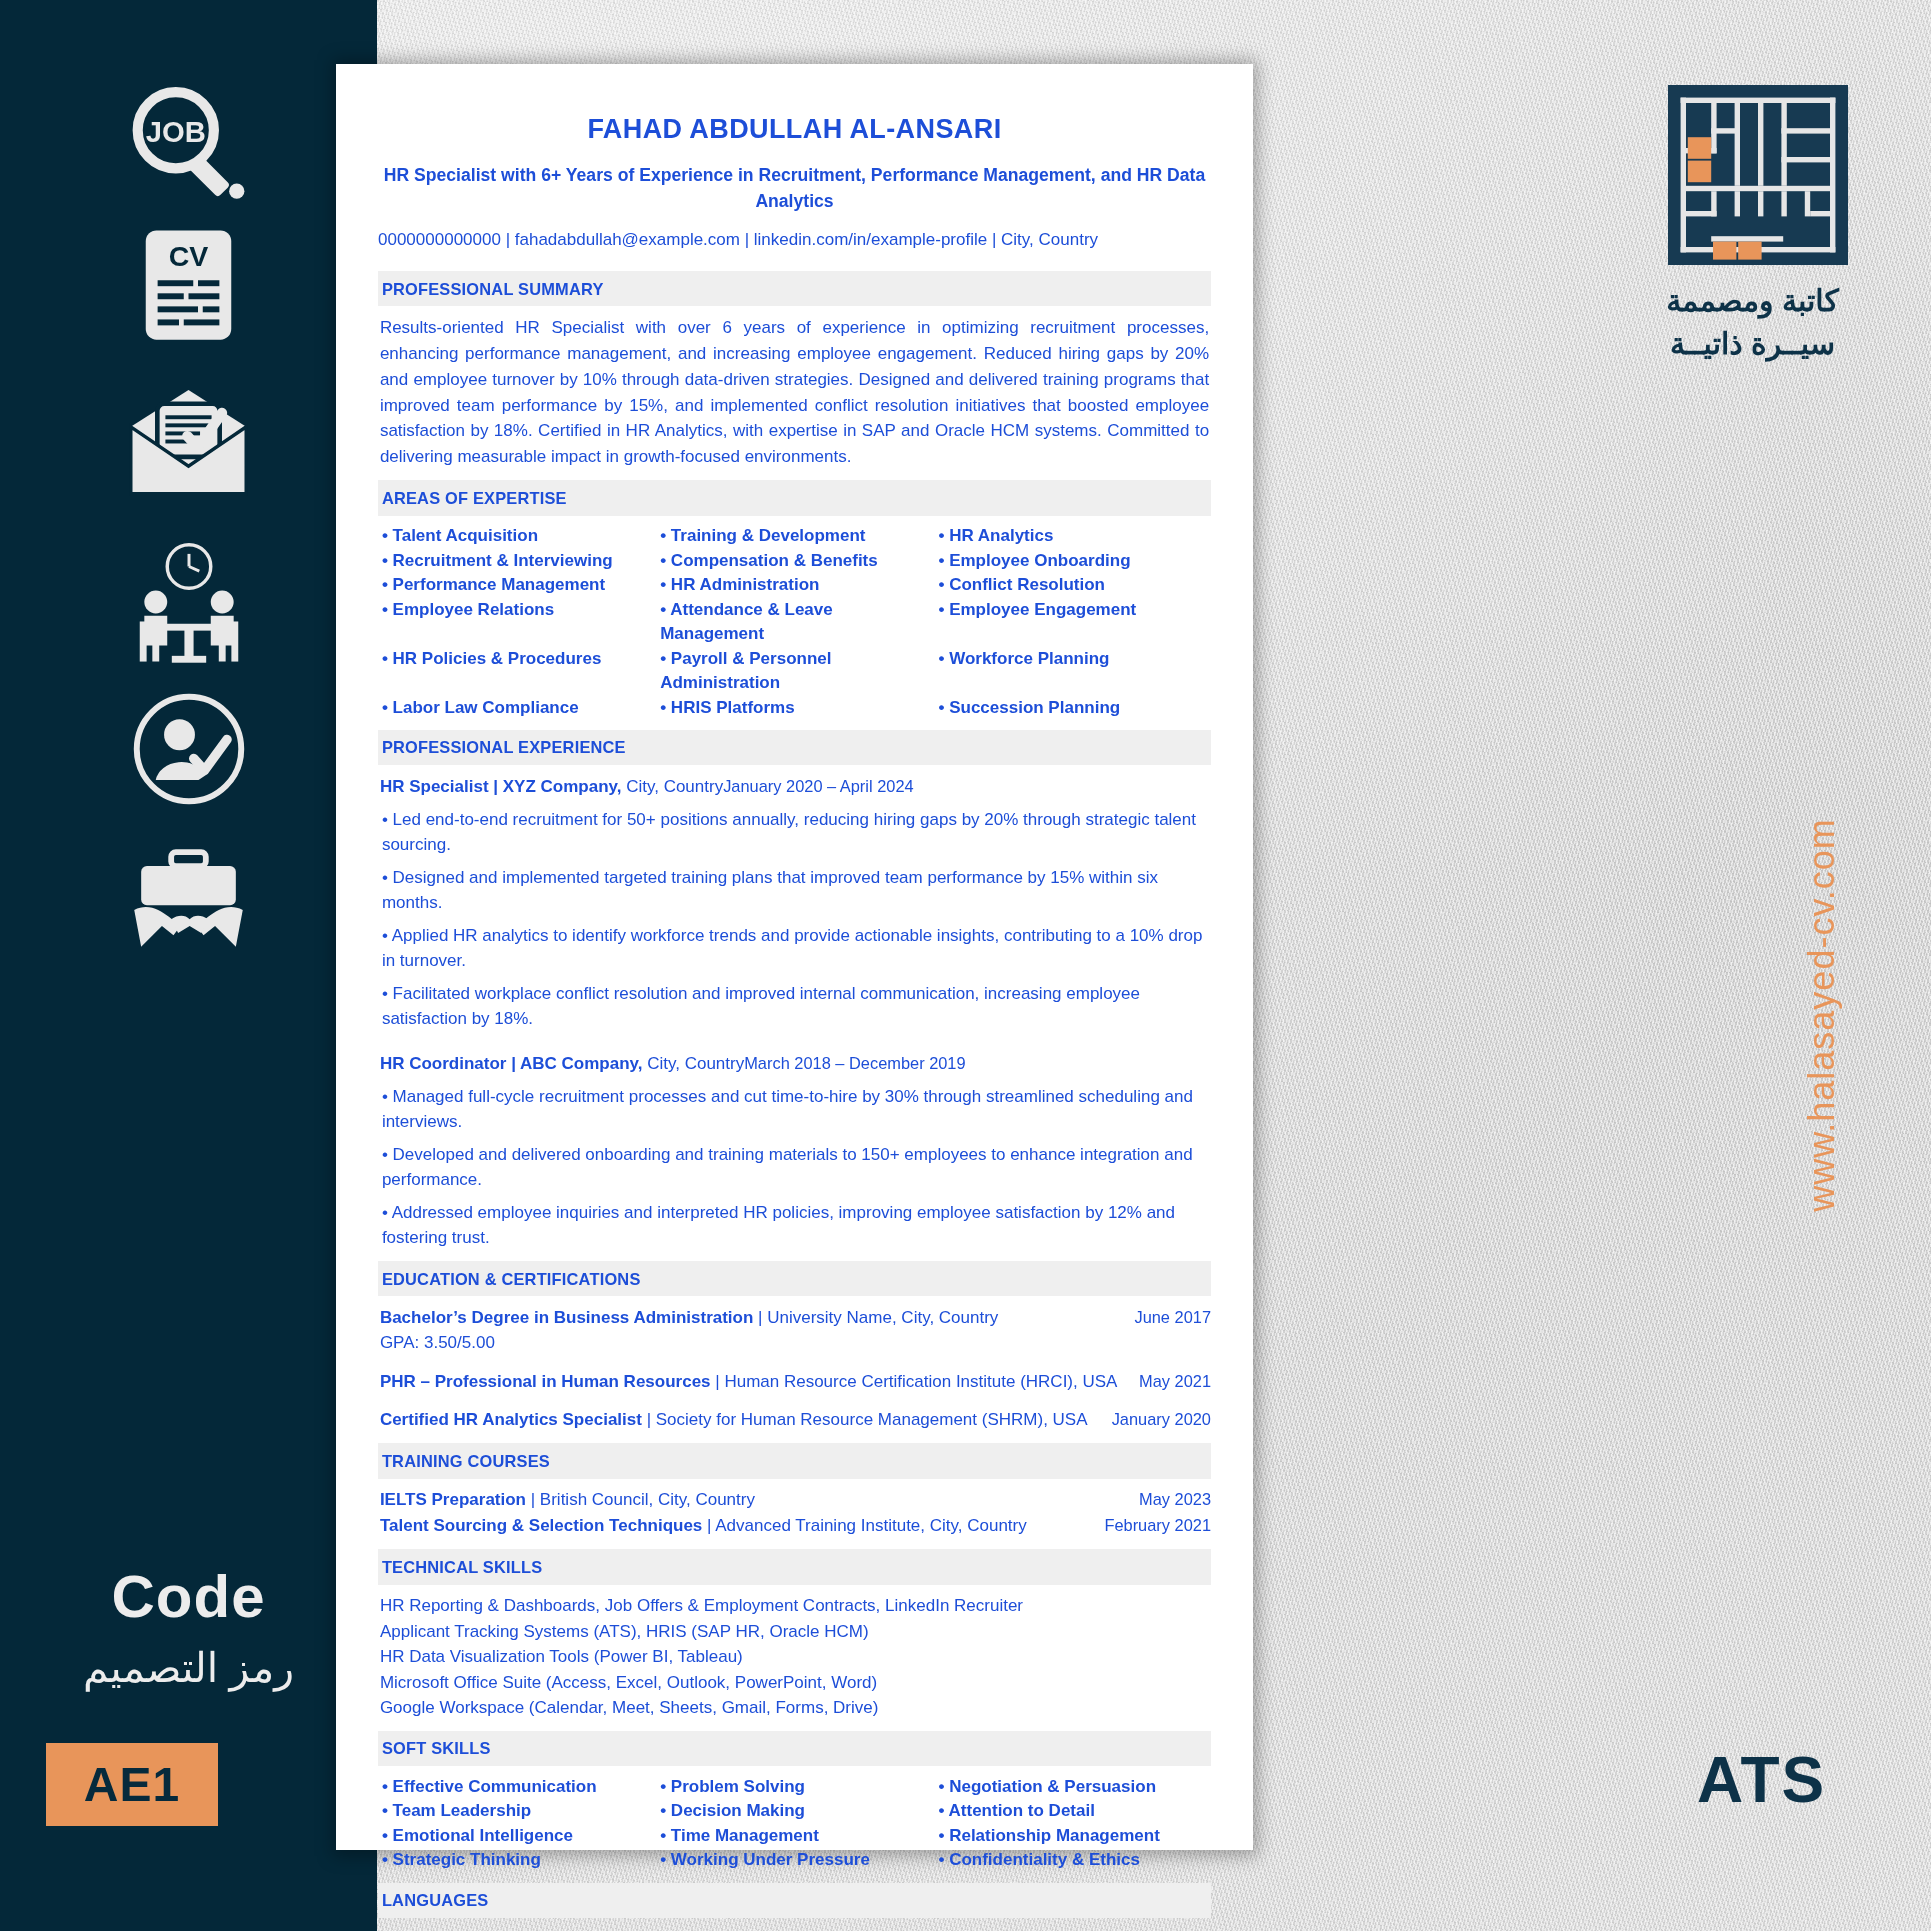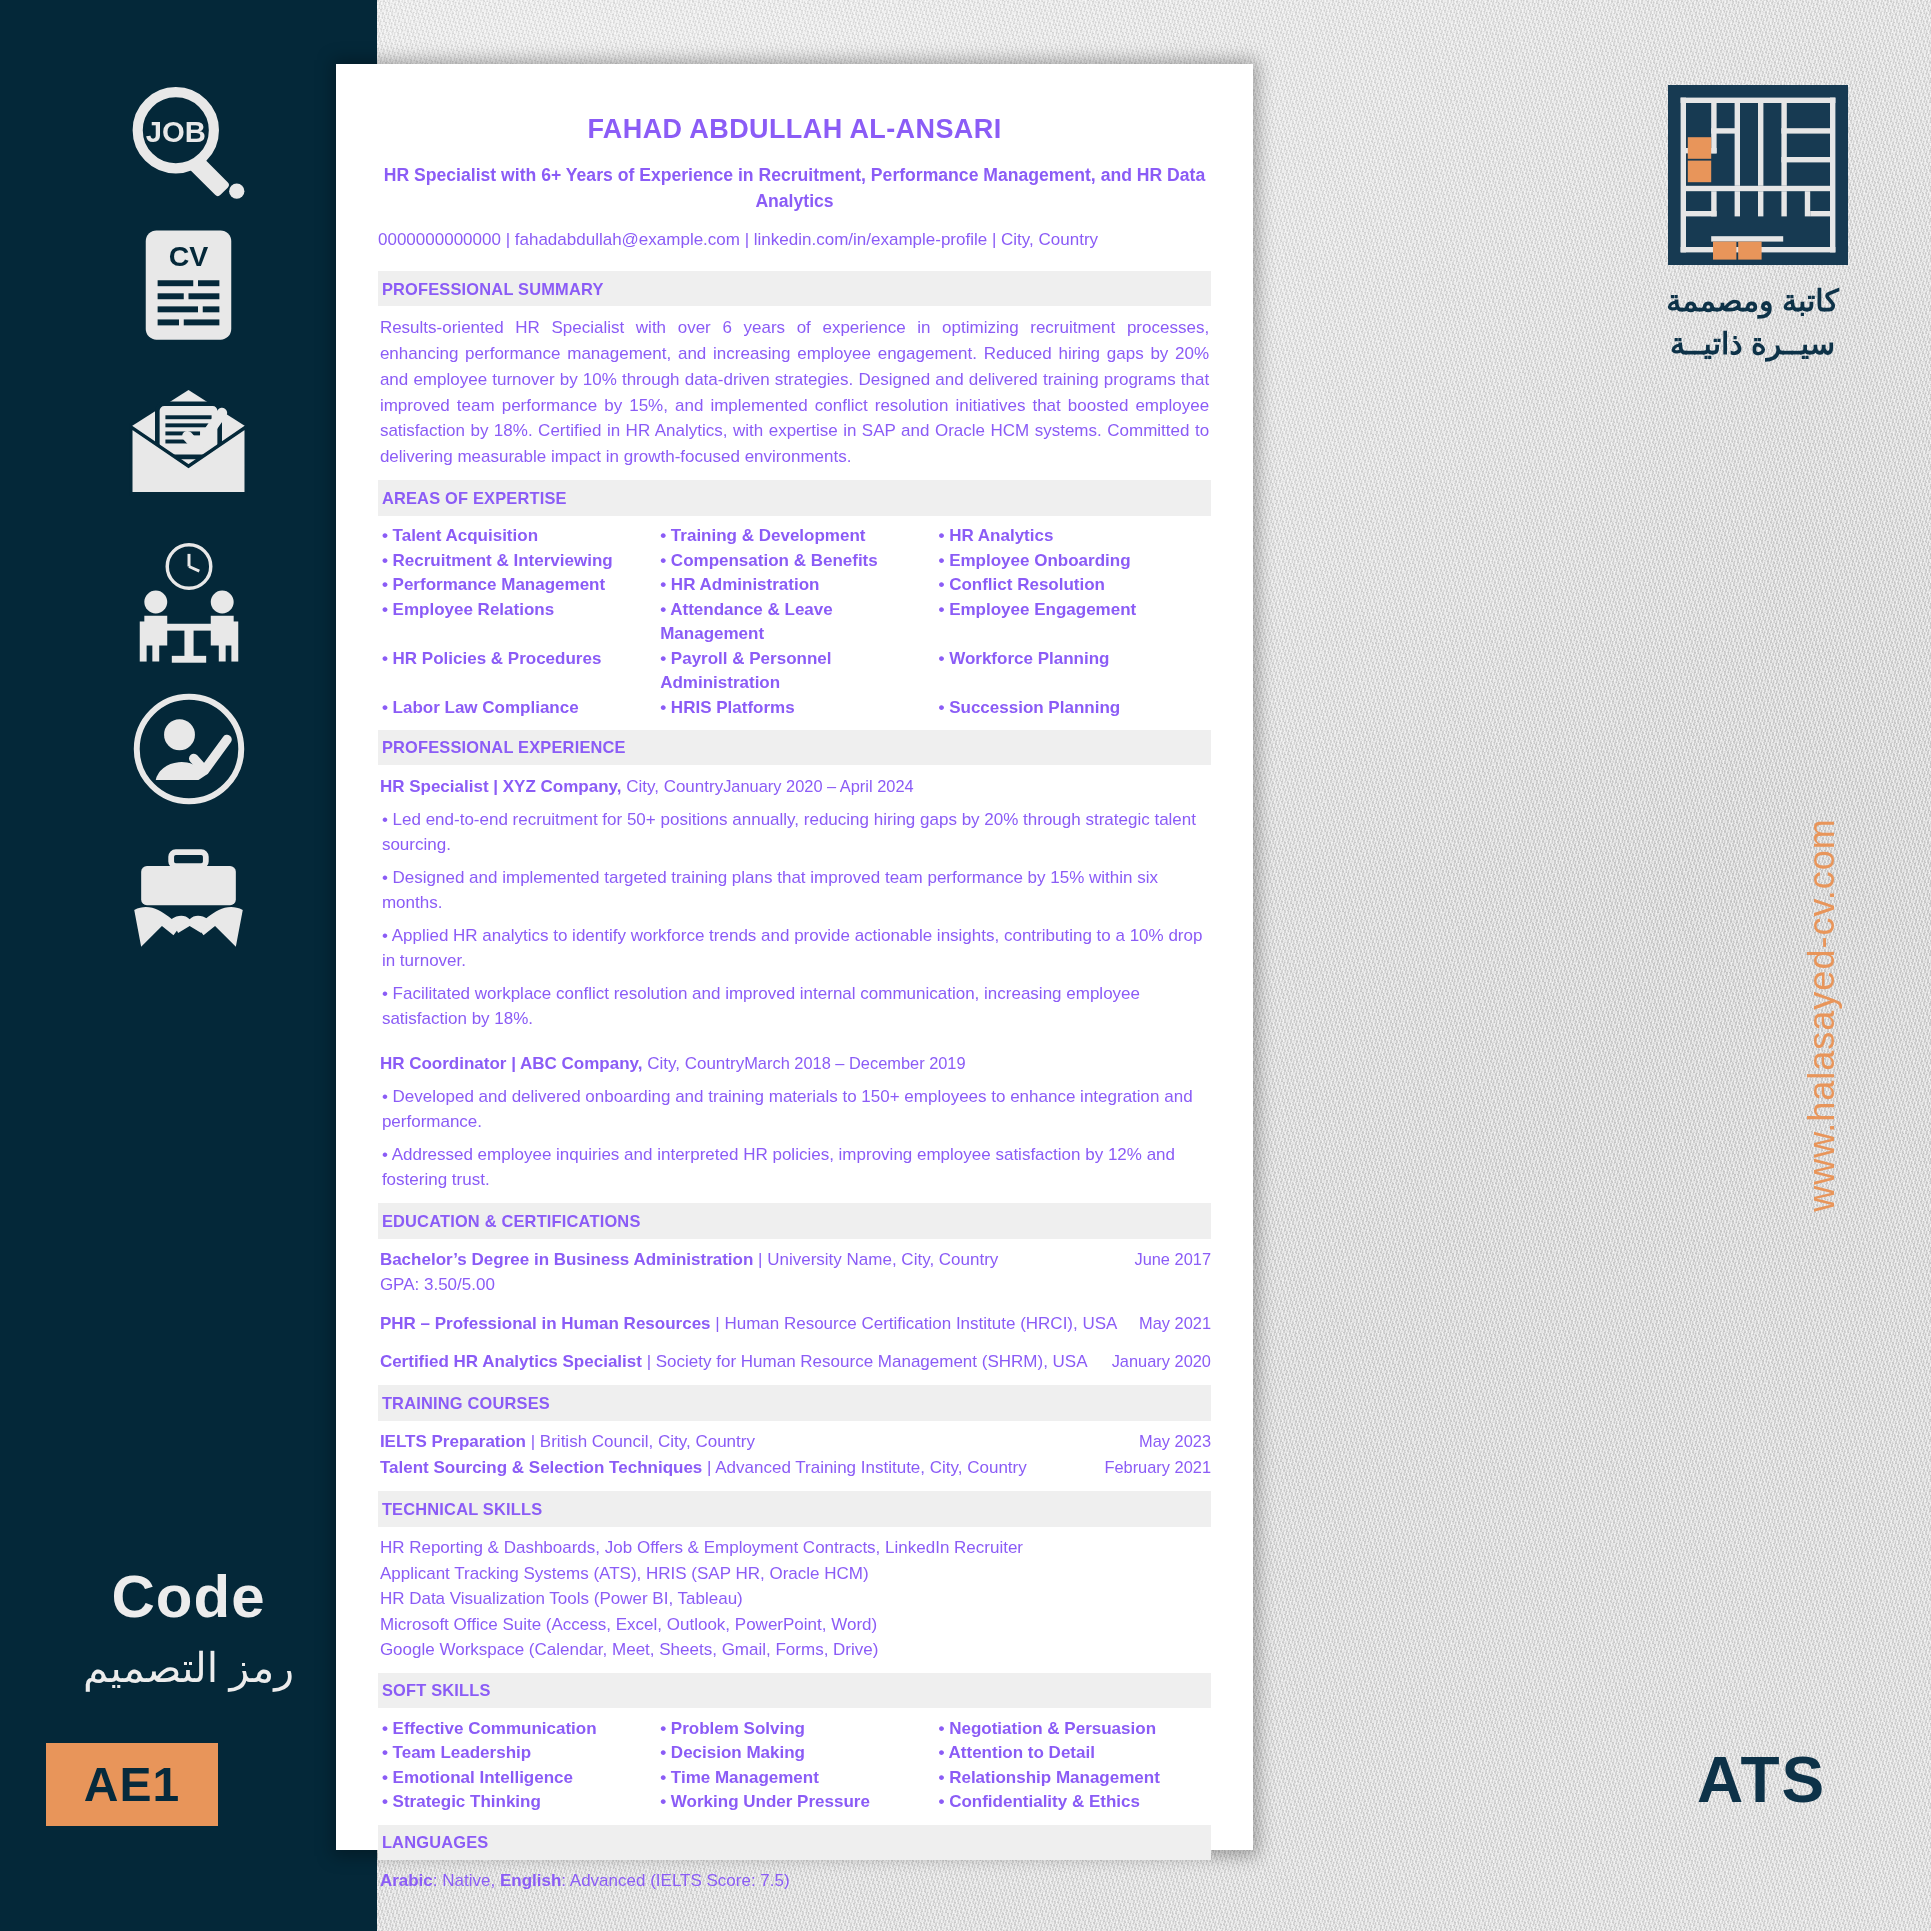--- a/index.html
+++ b/index.html
@@ -97,21 +97,21 @@
   }
   #resume {
     position: absolute;
     left: 336px;
     top: 64px;
     width: 917px;
     height: 1786px;
     background: #ffffff;
     z-index: 10;
     padding: 46px 42px 19.3px 42px;
-    color: #8b5cf6;
+    color: #1d4ed8;
     font-size: 17px;
     line-height: 1.47;
   }
 
   #cand-name {
     text-align: center;
     font-size: 27px;
     font-weight: bold;
     letter-spacing: 0.4px;
     margin-bottom: 13.5px;
@@ -371,20 +371,21 @@
       </div>
       <div class="bullet">• Led end-to-end recruitment for 50+ positions annually, reducing hiring gaps by 20% through strategic talent sourcing.</div>
       <div class="bullet">• Designed and implemented targeted training plans that improved team performance by 15% within six months.</div>
       <div class="bullet">• Applied HR analytics to identify workforce trends and provide actionable insights, contributing to a 10% drop in turnover.</div>
       <div class="bullet">• Facilitated workplace conflict resolution and improved internal communication, increasing employee satisfaction by 18%.</div>
       <div class="job-gap"></div>
       <div class="job-head">
         <div class="job-title"><b>HR Coordinator | ABC Company,</b> City, Country</div>
         <div class="job-date">March 2018 – December 2019</div>
       </div>
+      <div class="bullet">• Managed full-cycle recruitment processes and cut time-to-hire by 30% through streamlined scheduling and interviews.</div>
       <div class="bullet">• Developed and delivered onboarding and training materials to 150+ employees to enhance integration and performance.</div>
       <div class="bullet">• Addressed employee inquiries and interpreted HR policies, improving employee satisfaction by 12% and fostering trust.</div>
     </div>
 
   <div class="sec-head">EDUCATION &amp; CERTIFICATIONS</div>
   <div id="edu-wrap">
       <div class="edu-row">
         <div class="edu-left"><b>Bachelor’s Degree in Business Administration</b> | University Name, City, Country</div>
         <div class="edu-right">June 2017</div>
       </div>

